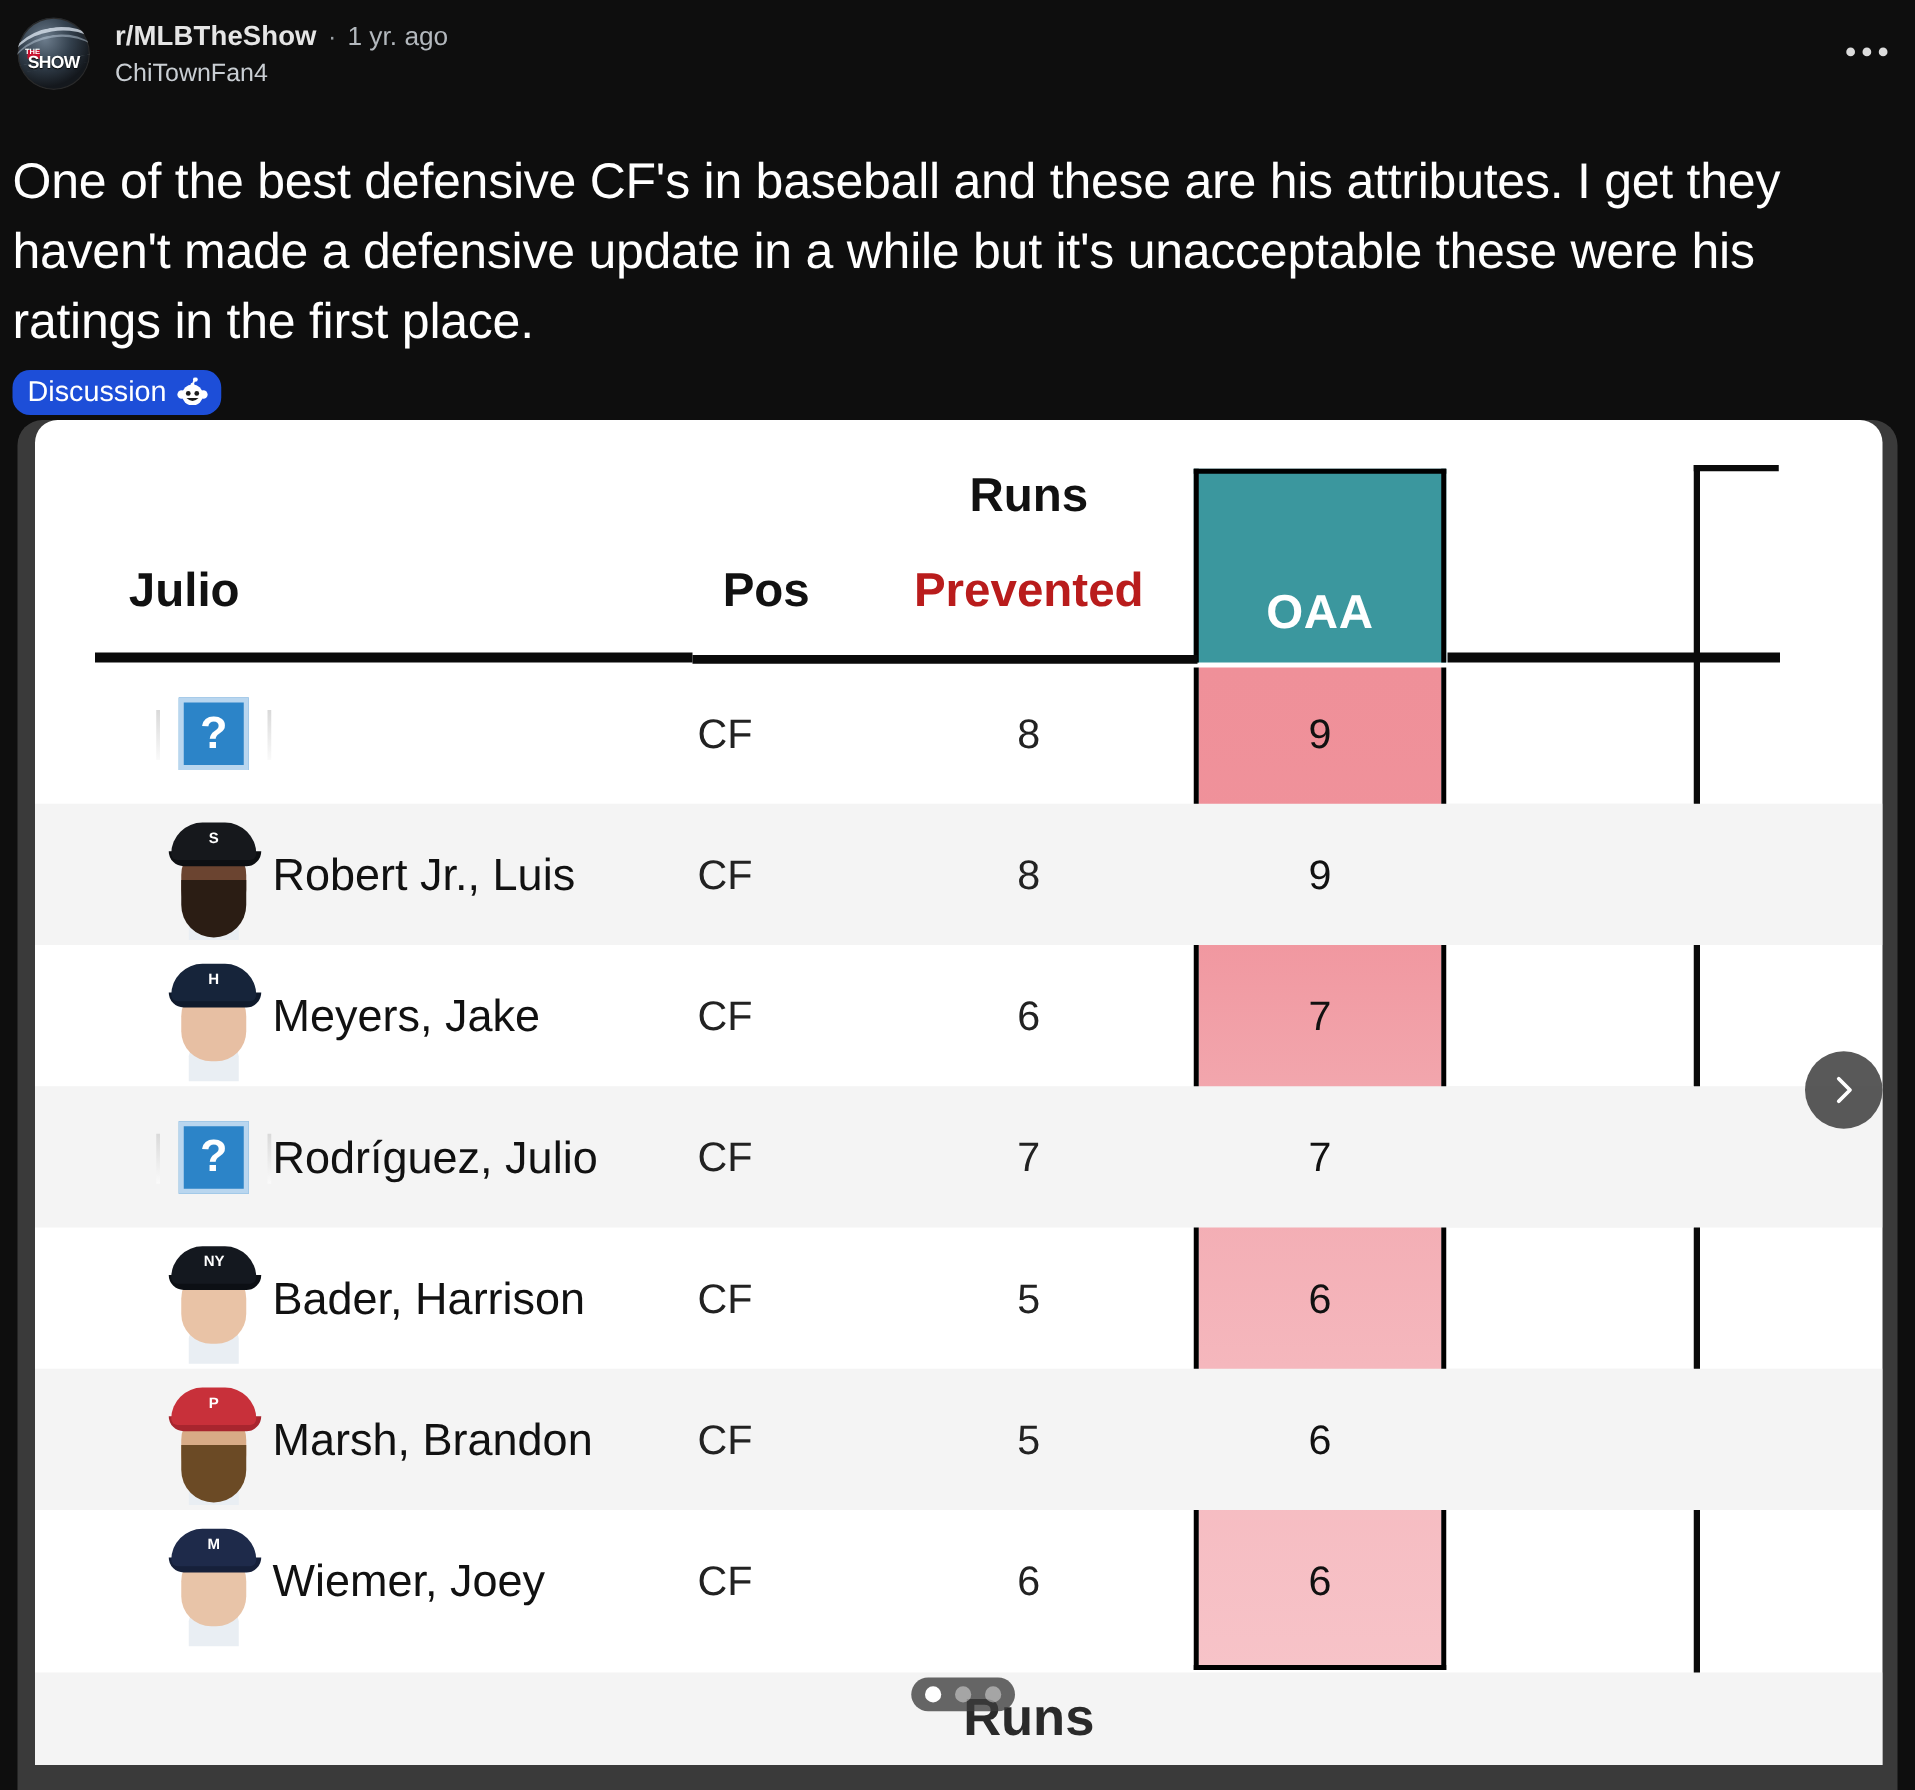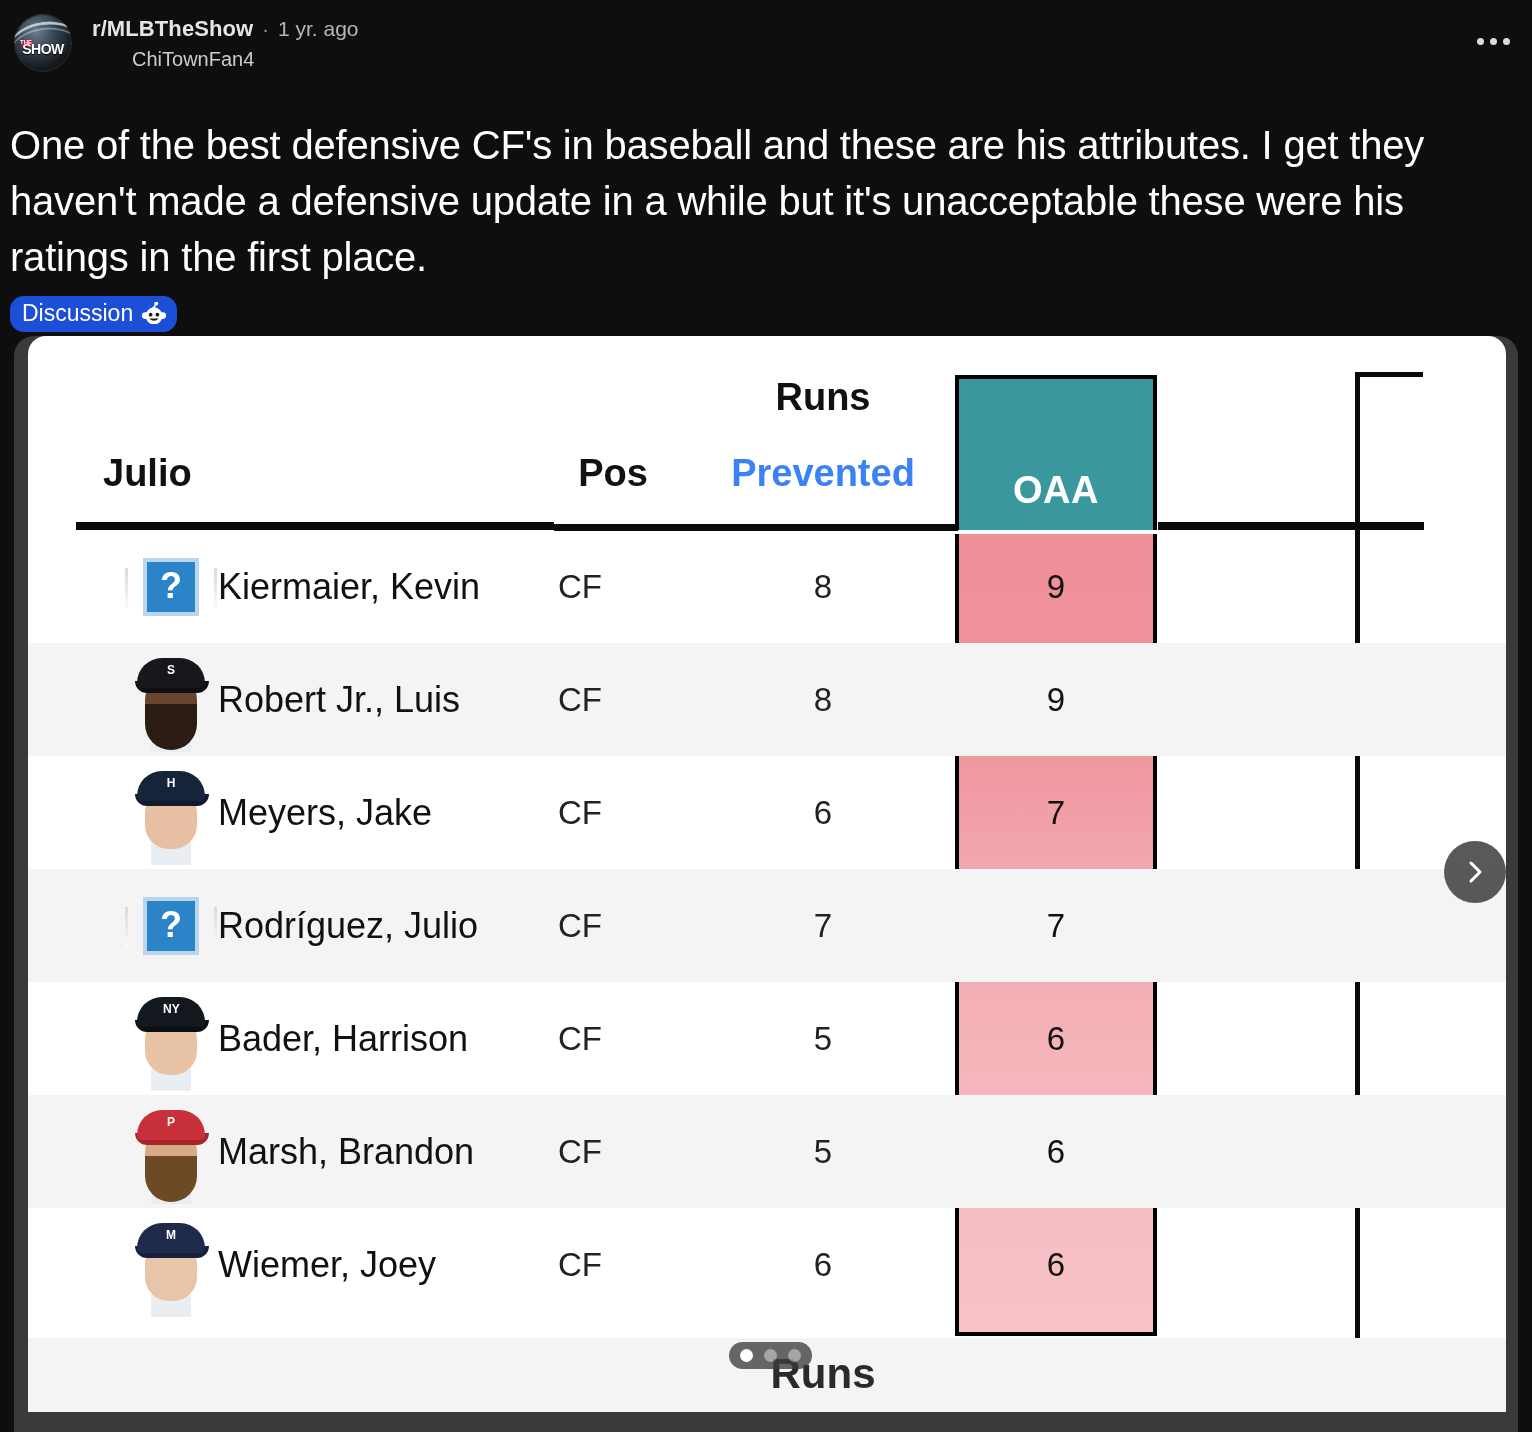--- a/index.html
+++ b/index.html
@@ -43,21 +43,21 @@
     position: absolute; left: 6px; top: 25px; font-size: 6px; color: #fff; font-weight: 700;
   }
   .sub-avatar .redbar {
     position: absolute; left: 8px; top: 26px; width: 10px; height: 7px; background: #c8102e;
   }
   .hdr-text { margin-left: 20px; padding-top: 2px; }
   .hdr-line1 { display: flex; align-items: baseline; gap: 0; }
   .sub-name { color: #e5e5e5; font-size: 22px; font-weight: 700; letter-spacing: .1px; }
   .dot-sep { color: #9aa0a6; font-size: 20px; margin: 0 9px; }
   .age { color: #b3b8bd; font-size: 21px; }
-  .author { color: #c9ced3; font-size: 20px; margin-top: 6px; margin-left: 40px; }
+  .author { color: #c9ced3; font-size: 20px; margin-top: 6px; }
 
   .overflow-btn {
     position: absolute; right: 14px; top: 30px;
     display: flex; gap: 6px; align-items: center; padding: 8px;
     background: transparent; border: none; cursor: pointer;
   }
   .overflow-btn i { width: 7px; height: 7px; border-radius: 50%; background: #dcdcdc; display: block; }
 
   
   .post-title {
@@ -118,21 +118,21 @@
     position: absolute; left: 1327px; top: 36px; width: 68px; height: 5px; background: #0a0a0a;
   }
   .hline-right-mid {
     position: absolute; left: 1130px; top: 186px; width: 266px; height: 8px; background: #0a0a0a;
   }
 
   .head-row { position: absolute; left: 0; top: 0; width: 1478px; height: 194px; }
   .h-player { position: absolute; left: 75px; top: 116px; font-size: 38px; font-weight: 700; color: #111; }
   .h-pos    { position: absolute; left: 530px; top: 116px; width: 110px; text-align: center; font-size: 38px; font-weight: 700; color: #111; }
   .h-runs   { position: absolute; left: 665px; top: 40px;  width: 260px; text-align: center; font-size: 38px; font-weight: 700; color: #111; }
-  .h-prev   { position: absolute; left: 665px; top: 116px; width: 260px; text-align: center; font-size: 38px; font-weight: 700; color: #3b82f6; }
+  .h-prev   { position: absolute; left: 665px; top: 116px; width: 260px; text-align: center; font-size: 38px; font-weight: 700; color: #b91c1c; }
 
   .rule-left  { position: absolute; left: 48px;  top: 186px; width: 478px; height: 8px; background: #0a0a0a; }
   .rule-right { position: absolute; left: 526px; top: 188px; width: 404px; height: 7px; background: #0a0a0a; }
 
   .rows { position: absolute; left: 0; top: 194px; width: 1478px; }
   .row {
     position: relative; height: 113px; width: 1478px;
     display: flex; align-items: center;
   }
   .row.alt { background: #f4f4f4; }
@@ -303,21 +303,20 @@
         <div class="rule-right"></div>
       </div>
 
       <div class="rows" id="rows-host">
           <div class="row">
             <div class="cell-avatar">
               <div class="brokenimg">
                 <span>?</span>
               </div>
             </div>
-            <div class="cell-name">Kiermaier, Kevin</div>
             <div class="cell-pos">CF</div>
             <div class="cell-rp">8</div>
             <div class="cell-oaa">9</div>
           </div>
           <div class="row alt">
             <div class="cell-avatar">
               <div class="headshot">
                 <div class="hs-neck"></div>
                 <div class="hs-face" style="background:#6b4430"></div>
                 <div class="hs-beard" style="background:#2b1d14"></div>

